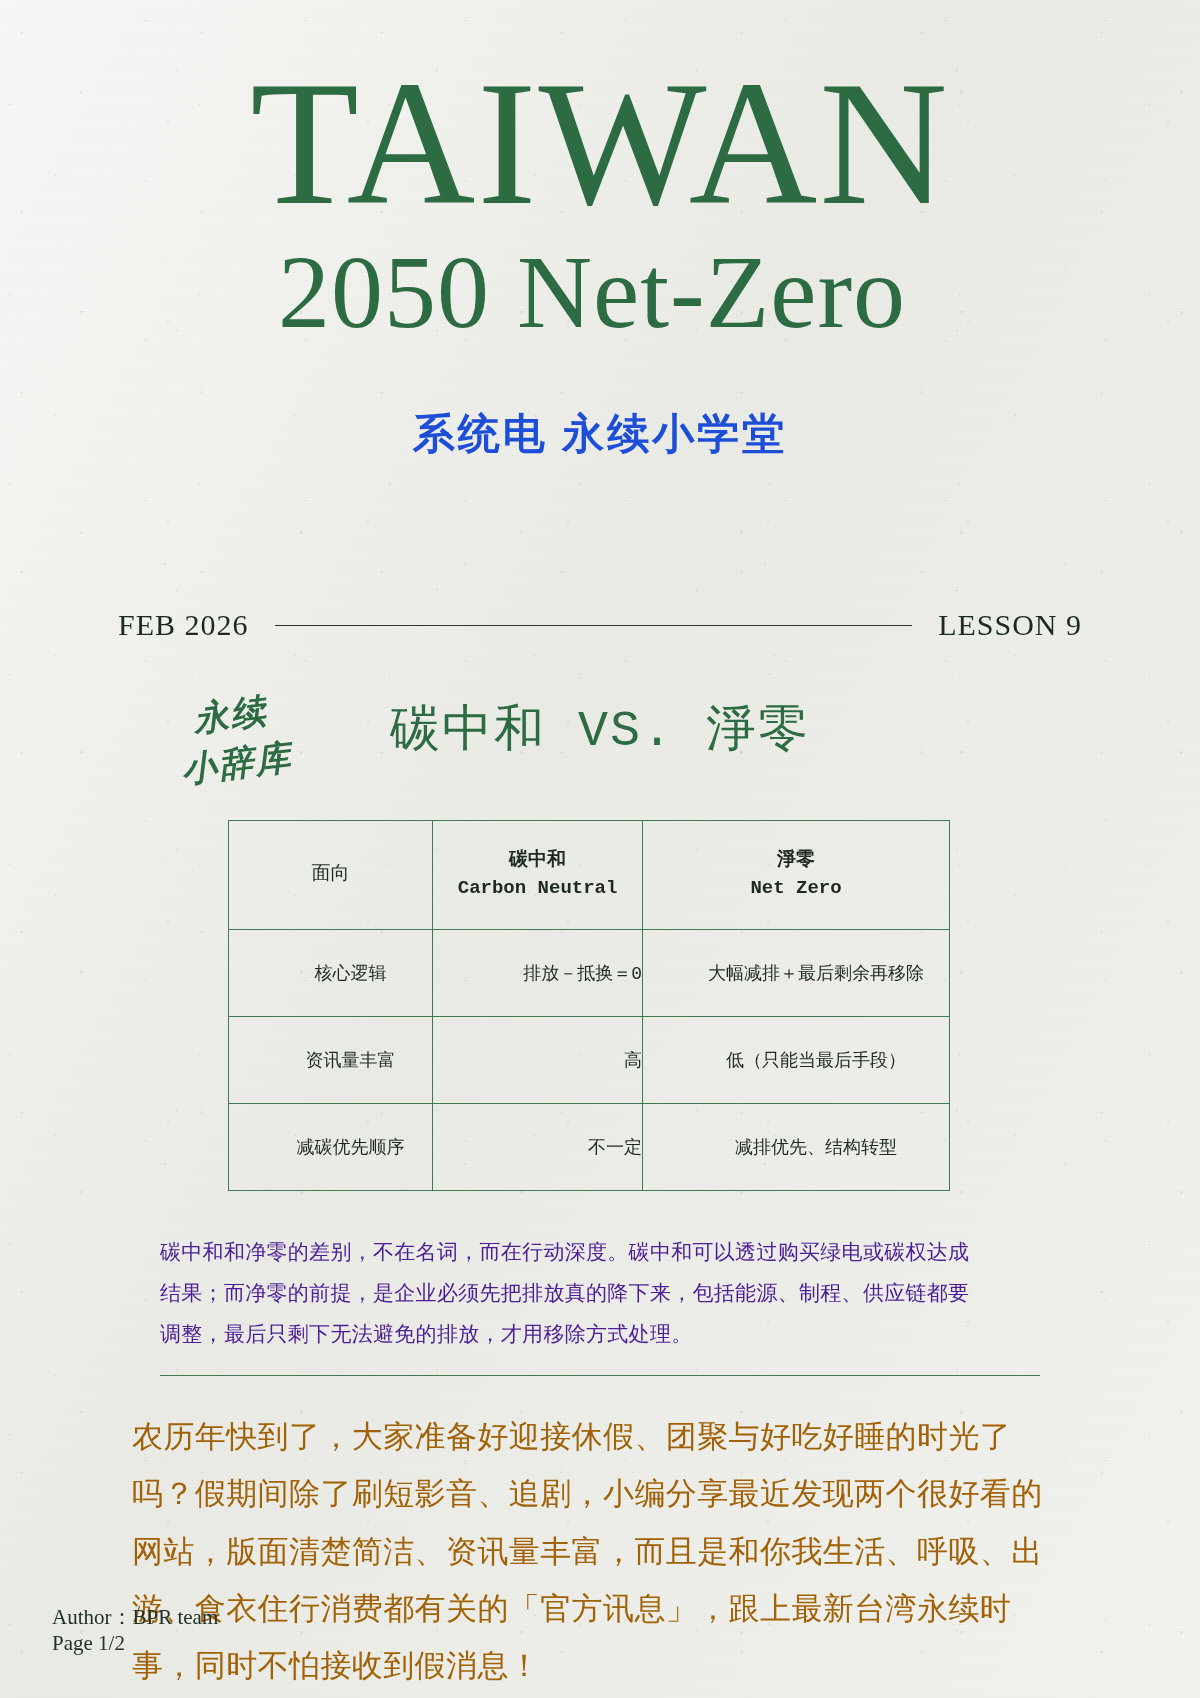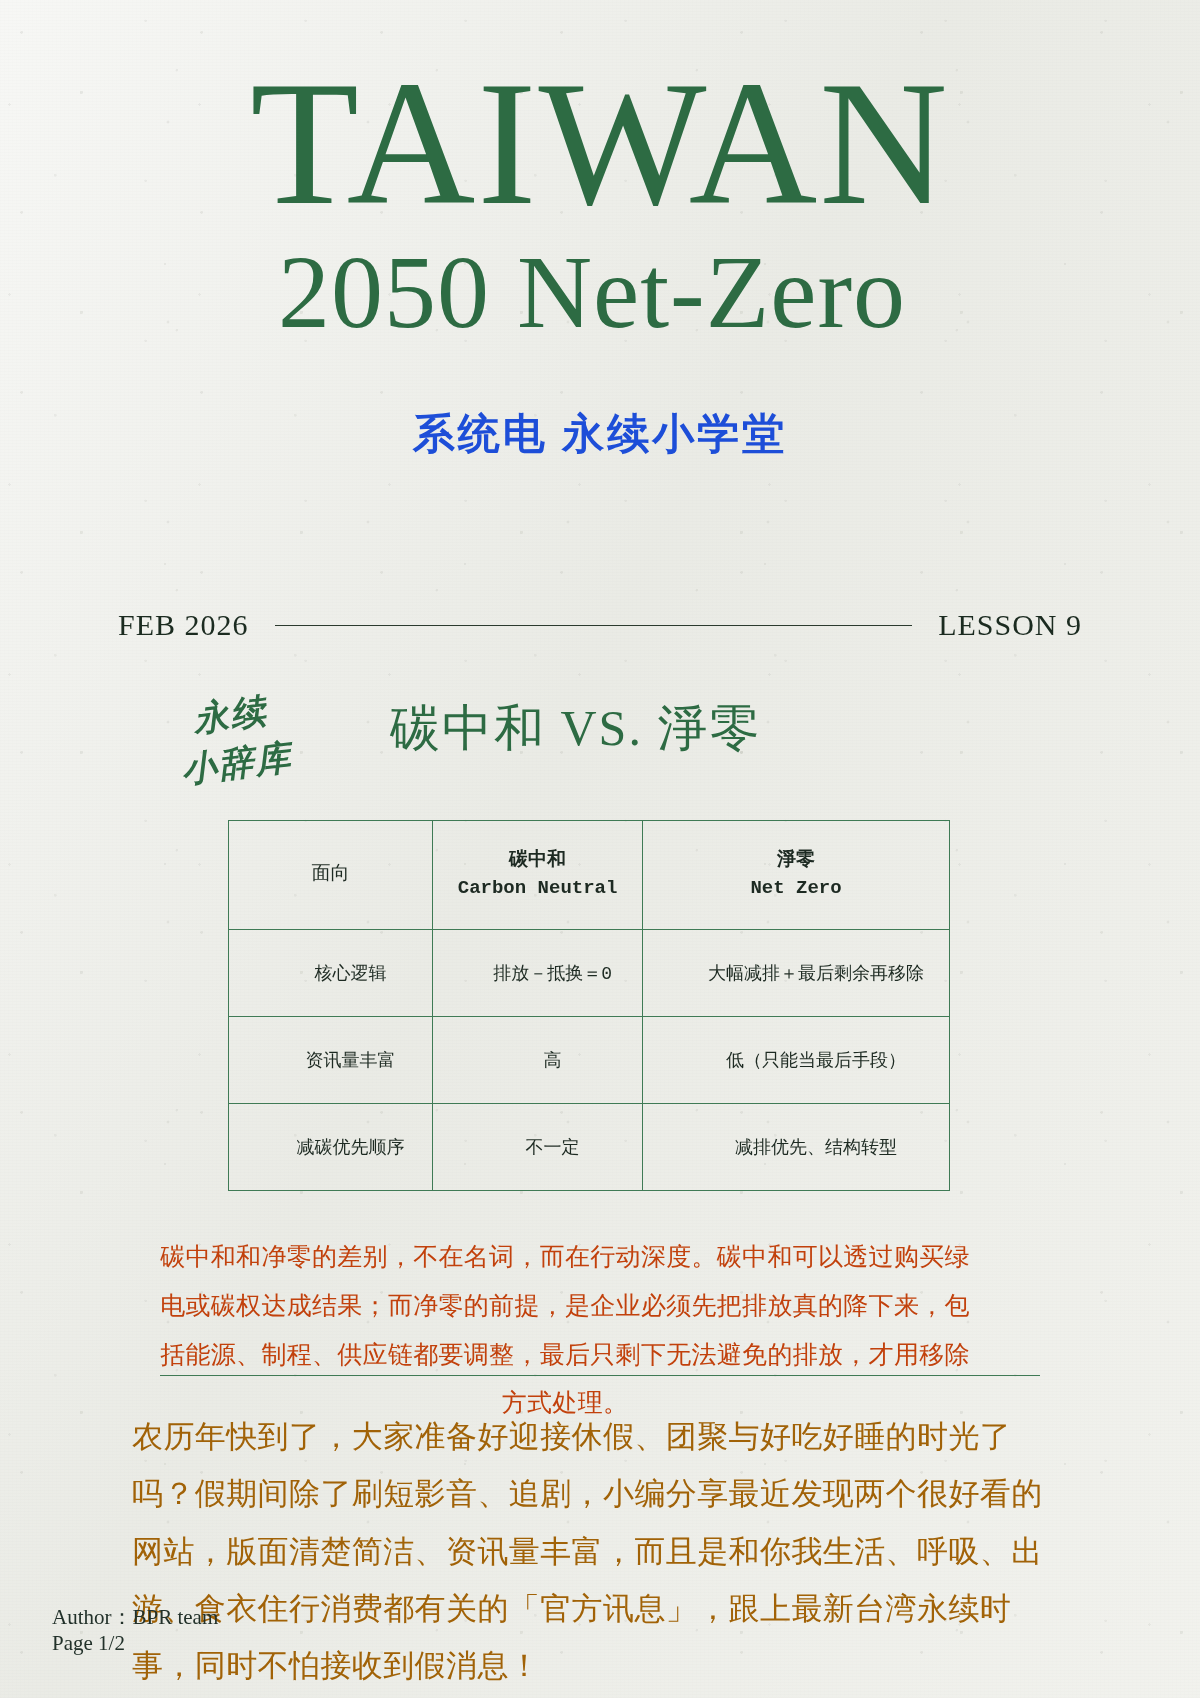--- a/index.html
+++ b/index.html
@@ -124,21 +124,21 @@
     margin-top: 2px;
   }
 
   .section-title {
     position: absolute;
     top: 695px;
     left: 390px;
     font-size: 50px;
     color: #2d6b43;
     letter-spacing: 2px;
-    font-family: Liberation Serif, serif;
+    font-family: Liberation Mono, monospace;
   }
 
   table.compare {
     position: absolute;
     top: 820px;
     left: 228px;
     width: 722px;
     border-collapse: collapse;
     background: transparent;
     font-family: Liberation Mono, monospace;
@@ -161,35 +161,34 @@
     font-size: 19px;
   }
   table.compare tbody td {
     height: 86px;
     font-size: 18px;
     padding-left: 40px;
   }
   table.compare tbody td.lbl { width: 196px; }
   table.compare tbody td.c2 {
     width: 208px;
-    text-align: center;
+    text-align: right;
     padding-left: 30px;
   }
   table.compare tbody td.c3 { width: 318px; }
 
   .note {
     position: absolute;
     top: 1232px;
     left: 160px;
     width: 810px;
-    font-size: 25px;
+    font-size: 21px;
     line-height: 1.95;
-    color: #c2410c;
+    color: #4c1d95;
     letter-spacing: .3px;
-    text-align: center;
   }
 
   .divider {
     position: absolute;
     top: 1375px;
     left: 160px;
     width: 880px;
     height: 1px;
     background: #3f7a55;
   }

